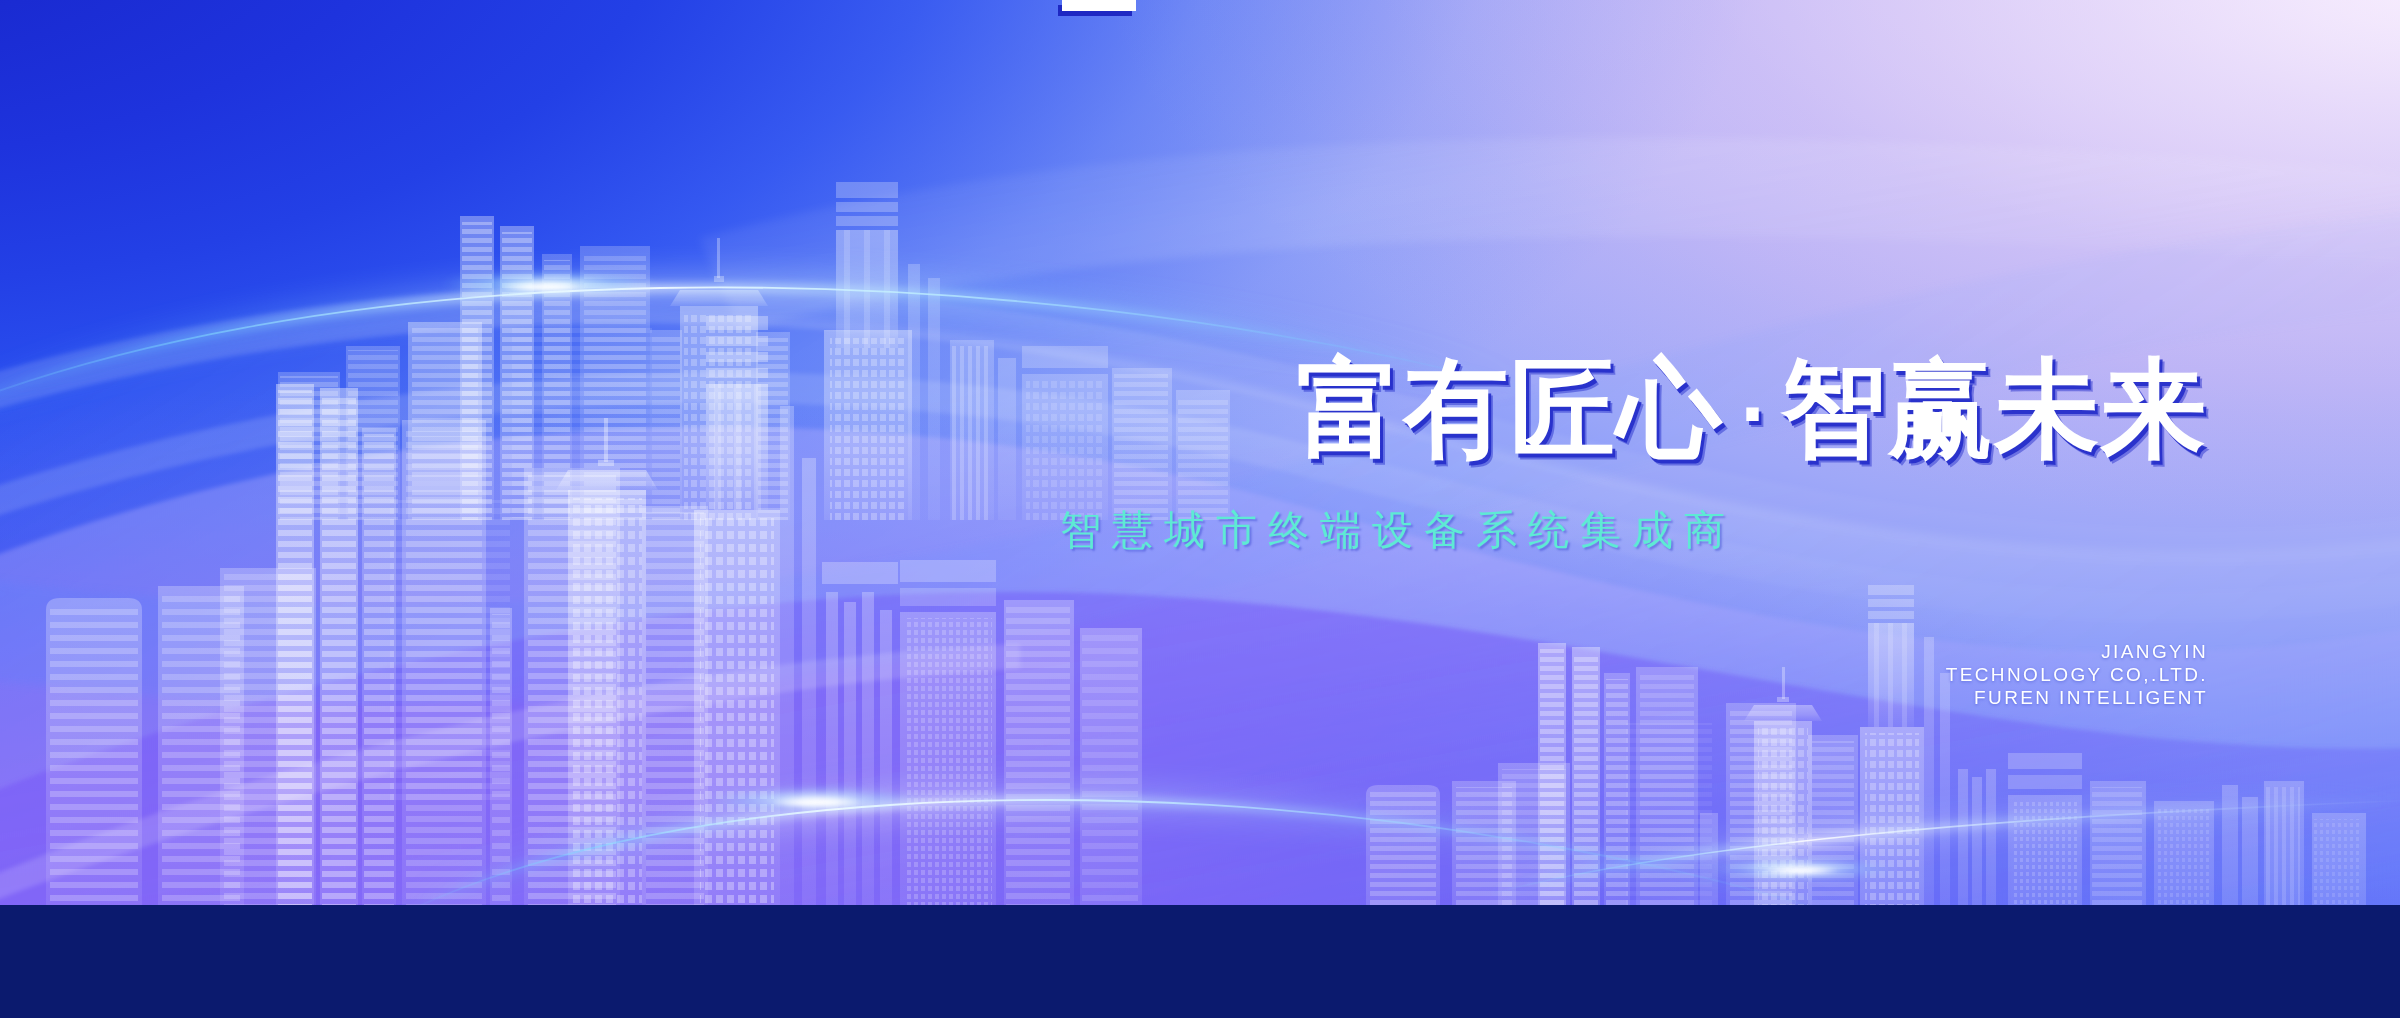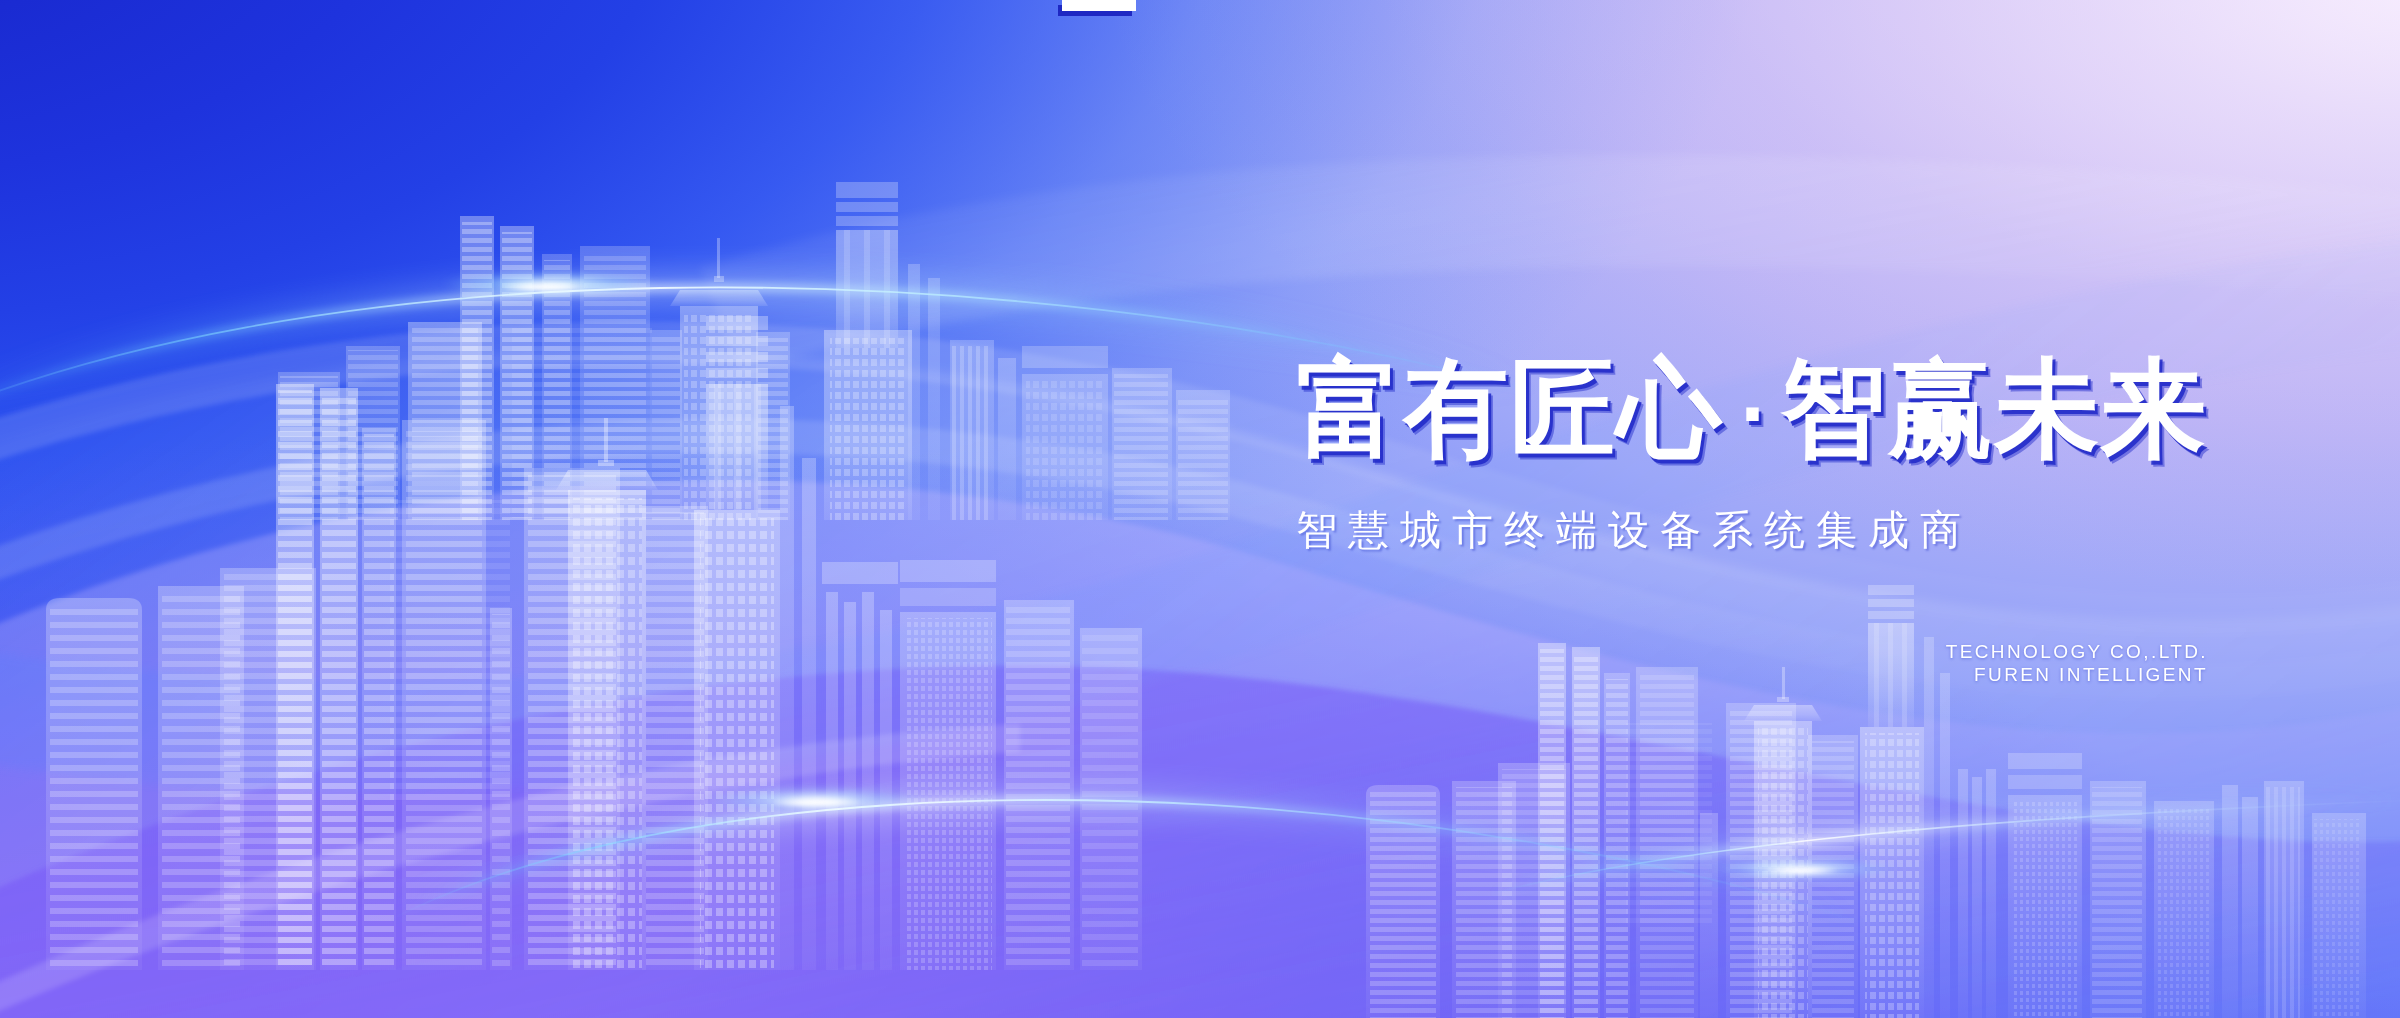--- a/index.html
+++ b/index.html
@@ -3,21 +3,21 @@
 <meta charset="utf-8">
 <style>
   html, body {
     margin: 0;
     padding: 0;
     background: #0b1a6e;
   }
   #stage {
     position: relative;
     width: 2400px;
-    height: 1018px;
+    height: 905px;
     overflow: hidden;
     font-family: "Liberation Sans", "DejaVu Sans", sans-serif;
     background: #2b4cf0;
   }
 
   
   .bg-base {
     position: absolute;
     inset: 0;
     background:
@@ -114,25 +114,25 @@
     font-size: 72px;
     vertical-align: 0.10em;
     padding: 0 16px;
     letter-spacing: 0;
   }
   .subtitle {
     position: absolute;
     left: 0;
     top: 248px;
     width: 1148px;
-    text-align: center;
+    text-align: left;
     white-space: nowrap;
     font-size: 41px;
     font-weight: 400;
-    color: #ffffff;
+    color: #5eead4;
     letter-spacing: 11px;
     padding-right: 2px;
     font-family: Liberation Serif, serif;
     text-shadow: 2px 2px 2px rgba(40, 55, 200, 0.40);
   }
   .company-en {
     position: absolute;
     left: 0;
     top: 385px;
     width: 1148px;
@@ -573,19 +573,20 @@
 
   <div class="text-block">
 
     <div class="headline">
       <span>富有匠心</span><span class="sep">·</span><span>智赢未来</span>
     </div>
 
     <div class="subtitle">智慧城市终端设备系统集成商</div>
 
     <div class="company-en">
+      <div>JIANGYIN</div>
       <div>TECHNOLOGY CO,.LTD.</div>
       <div>FUREN INTELLIGENT</div>
     </div>
 
   </div>
 
 </div>
 
 </body></html>

